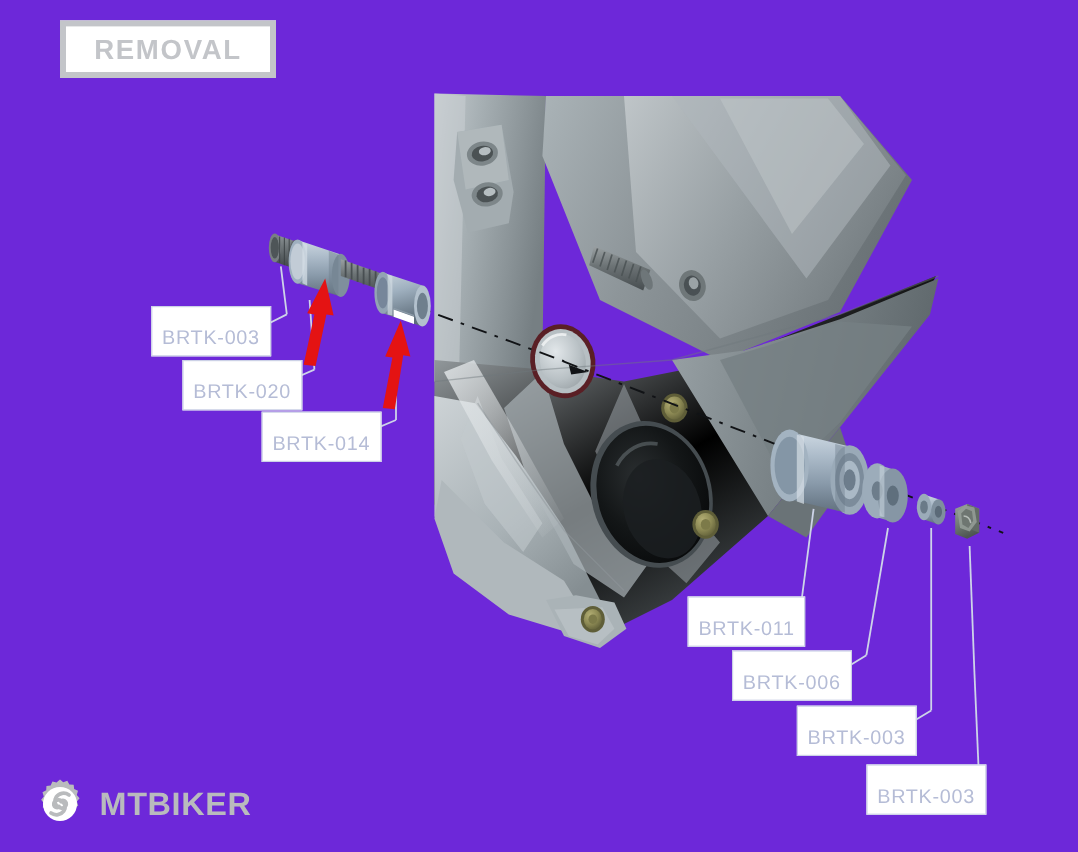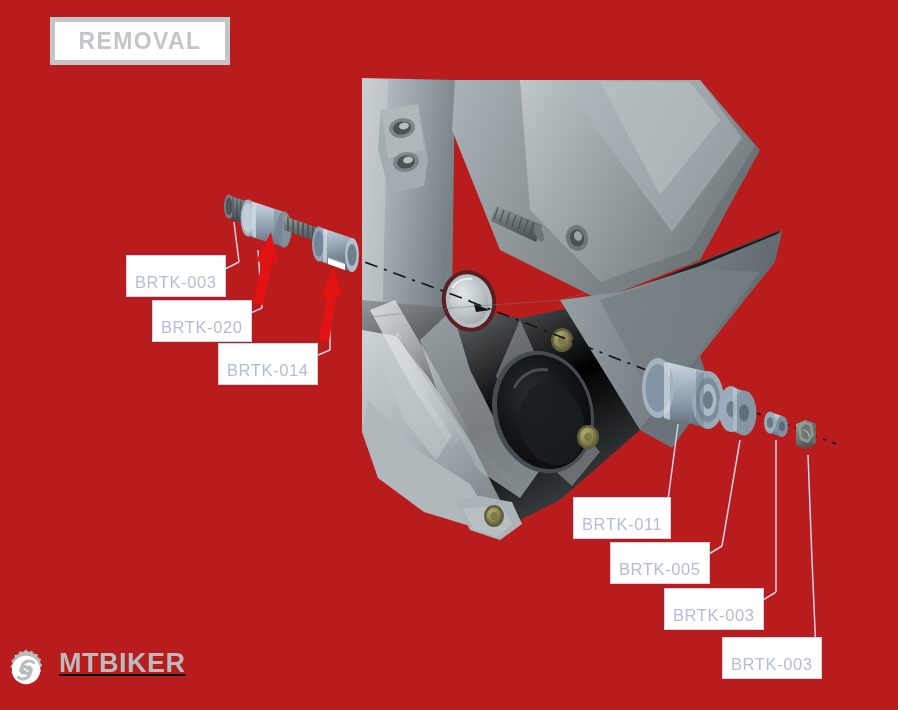--- a/index.html
+++ b/index.html
@@ -1,21 +1,21 @@
 <!DOCTYPE html>
 <html><head>
 <meta charset="utf-8">
 <title>Removal Diagram</title>
 <style>
   html,body{margin:0;padding:0;background:#ffffff;}
   body{
     font-family:"Liberation Sans","DejaVu Sans",sans-serif;
     width:898px;height:710px;overflow:hidden;position:relative;
   }
-  #stage{position:relative;width:898px;height:710px;background:#b91c1c;overflow:hidden;}
+  #stage{position:relative;width:898px;height:710px;background:#6d28d9;overflow:hidden;}
   #art{position:absolute;left:0;top:0;width:898px;height:710px;}
 
   
   .banner{
     position:absolute;left:50px;top:17px;
     width:180px;height:48px;
     border:5px solid #c3c5c9;
     background:#ffffff;
     display:flex;align-items:center;justify-content:center;
     box-sizing:border-box;
@@ -34,22 +34,22 @@
     font-size:16.5px;
     letter-spacing:0.6px;
     padding:17px 8px 4px 8px;
     white-space:nowrap;
     box-sizing:border-box;
     line-height:1.15;
   }
 
   
   .watermark{
-    position:absolute;left:4px;top:648px;
-    display:flex;align-items:flex-start;gap:11px;text-decoration:underline;
+    position:absolute;left:28px;top:648px;
+    display:flex;align-items:center;gap:11px;
   }
   .watermark .wm-text{
     font-size:27px;font-weight:bold;color:#b9bbbd;letter-spacing:0.5px;
   }
 </style>
 </head>
 <body>
 
 <div id="stage">
 
@@ -376,21 +376,21 @@
   <div class="callout" style="left:152px;top:300px;">
     <span>BRTK-020</span>
   </div>
   <div class="callout" style="left:218px;top:343px;">
     <span>BRTK-014</span>
   </div>
   <div class="callout" style="left:556px;top:497px;margin-left:17px;">
     <span>BRTK-011</span>
   </div>
   <div class="callout" style="left:610px;top:542px;">
-    <span>BRTK-005</span>
+    <span>BRTK-006</span>
   </div>
   <div class="callout" style="left:664px;top:588px;">
     <span>BRTK-003</span>
   </div>
   <div class="callout" style="left:722px;top:637px;">
     <span>BRTK-003</span>
   </div>
 
   <div class="watermark">
     <svg width="44" height="44" viewBox="0 0 44 44">

